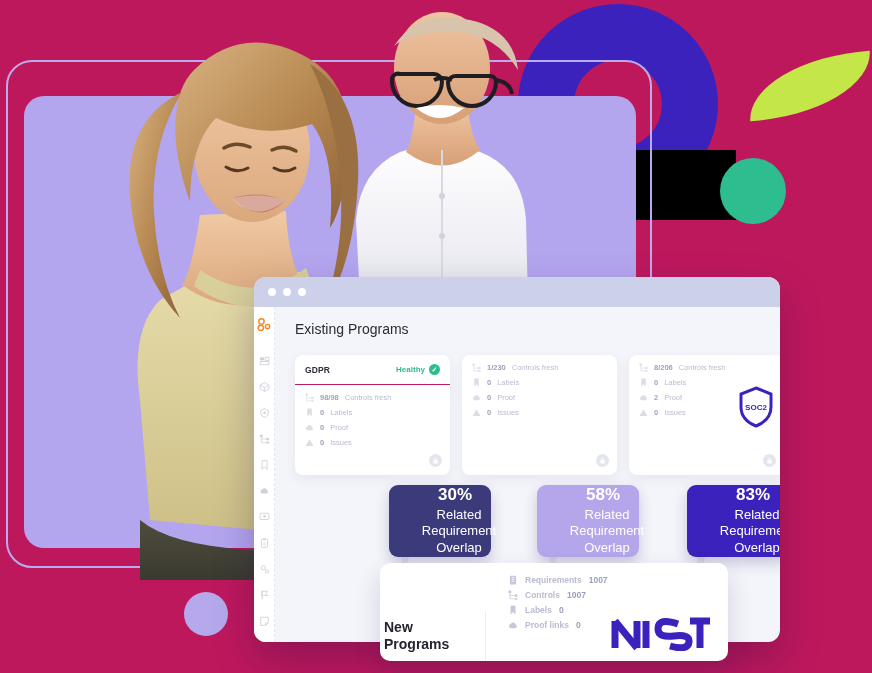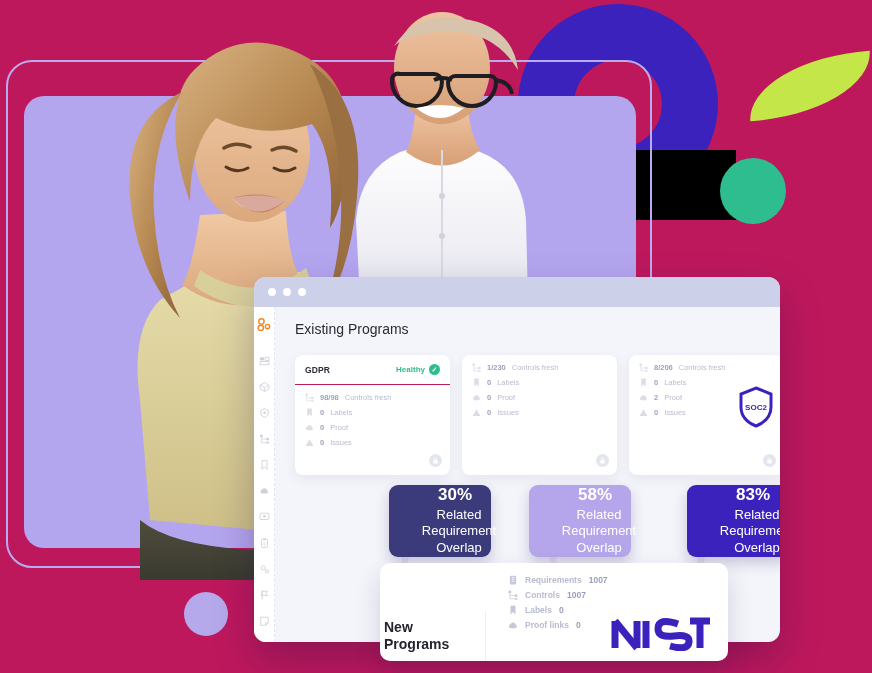--- a/index.html
+++ b/index.html
@@ -55,21 +55,21 @@
   .circ-btn{position:absolute;right:8px;bottom:8px;width:13px;height:13px;border-radius:50%;
         background:#e4e6ef;display:flex;align-items:center;justify-content:center;}
 
   
   .badge{position:absolute;width:72px;height:72px;border-radius:9px;color:#fff;
         display:flex;flex-direction:column;align-items:center;justify-content:center;
         box-shadow:0 6px 14px rgba(40,25,110,.22);text-align:center;padding-left:30px;}
   .badge .pct{font-size:17px;font-weight:bold;line-height:1;margin-bottom:4px;}
   .badge .lbl{font-size:13px;line-height:1.25;margin-left:8px;}
   .b1{left:114px;top:178px;background:#3b3a7a;}
-  .b2{left:254px;top:178px;background:#b5a5ea;}
+  .b2{left:262px;top:178px;background:#b5a5ea;}
   .b3{left:412px;top:178px;background:#3c22bd;}
 
   
   .conn{position:absolute;left:0;top:0;width:526px;height:365px;pointer-events:none;}
 
   
   .newpanel{position:absolute;left:380px;top:563px;width:348px;height:98px;background:#fff;
         border-radius:10px;box-shadow:0 12px 26px rgba(30,20,80,.16);display:flex;overflow:hidden;}
   .np-left{width:106px;display:flex;align-items:center;padding-left:4px;
         border-right:1px solid #eceef5;box-sizing:border-box;margin-top:48px;}

